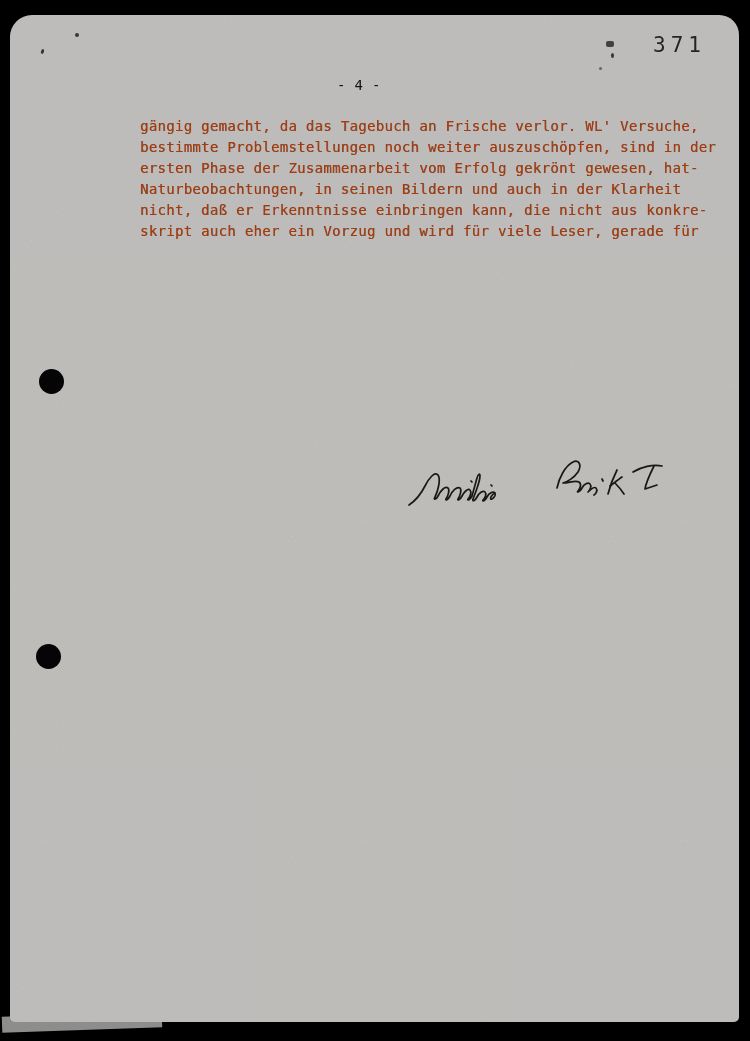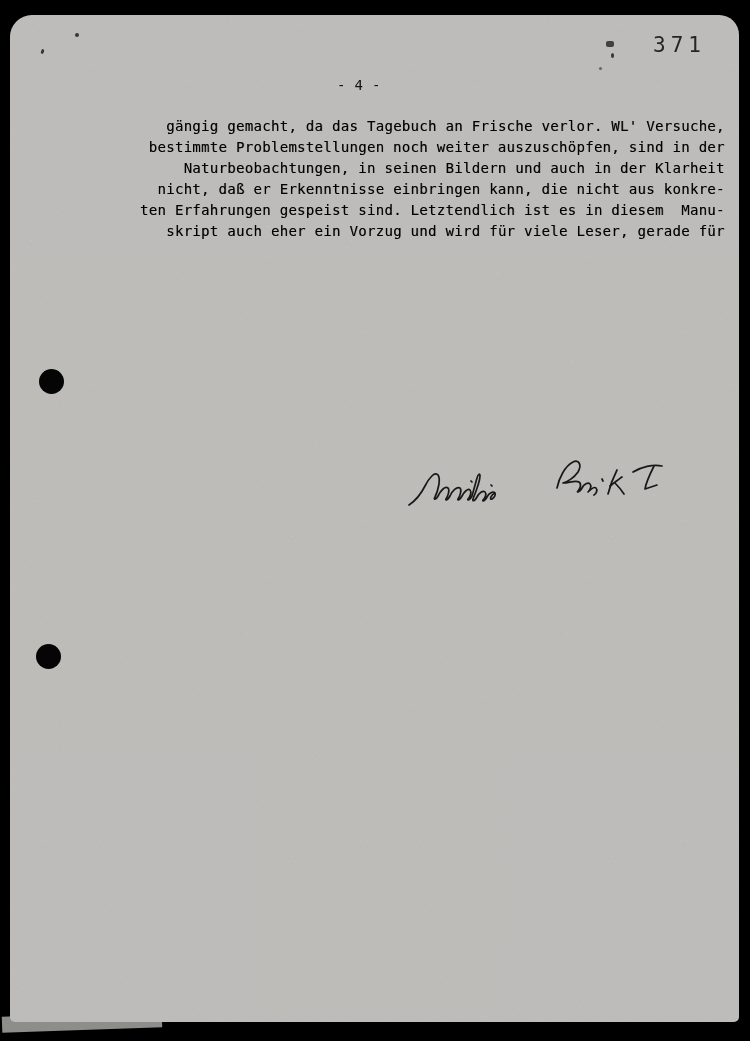--- a/index.html
+++ b/index.html
@@ -53,24 +53,23 @@
     top: 62px;
     font-size: 14px;
     letter-spacing: 0.3px;
     color: #161616;
     white-space: pre;
   }
   .body-text {
     position: absolute;
     left: 130px;
     top: 101px;
-    color: #000000;
+    color: #c2410c;
     font-size: 14px;
     letter-spacing: 0.3px;
-    text-align: right;
   }
   .line {
     height: 21px;
     line-height: 21px;
     white-space: pre;
     text-shadow: 0.4px 0.3px 0 rgba(25,25,25,0.45);
   }
   .signature {
     position: absolute;
     left: 395px;
@@ -114,23 +113,23 @@
 
   <div class="paper">
 
     <div class="stamp">371</div>
 
     <div class="header-num">- 4 -</div>
 
     <div class="body-text">
       <div class="line">gängig gemacht, da das Tagebuch an Frische verlor. WL' Versuche,</div>
       <div class="line">bestimmte Problemstellungen noch weiter auszuschöpfen, sind in der</div>
+      <div class="line">ersten Phase der Zusammenarbeit vom Erfolg gekrönt gewesen, hat-</div>
       <div class="line">Naturbeobachtungen, in seinen Bildern und auch in der Klarheit</div>
       <div class="line">nicht, daß er Erkenntnisse einbringen kann, die nicht aus konkre-</div>
-      <div class="line">ten Erfahrungen gespeist sind. Letztendlich ist es in diesem  Manu-</div>
       <div class="line">skript auch eher ein Vorzug und wird für viele Leser, gerade für</div>
     </div>
 
     <div class="signature" title="Annelie Rachik">
       <svg viewBox="0 0 275 62" width="275" height="62">
         <g fill="none" stroke="#1c1c1c" stroke-width="1.7" stroke-linecap="round" stroke-linejoin="round">
           <path d="M4,57 C10,53 16,46 20,38 C24,30 30,23 33,27 C36,31 33,43 30,49 C28,52 31,52 33,48 C36,42 40,38 43,40 C45,42 43,48 41,51 C40,53 43,52 45,48 C47,43 52,38 55,40 C57,42 55,48 53,51 C52,53 55,52 57,48 C59,44 63,40 65,42 C67,44 65,49 63,51 C62,53 65,52 67,48 L72,30 C73,26 75,25 75,28 C75,33 70,46 68,51 C67,54 70,53 72,49 C74,45 78,42 80,44 C82,46 80,50 78,52 C77,54 80,53 82,49 C84,45 88,43 90,45 C91,47 89,50 87,51 C84,52 86,47 90,45"></path>
           <path d="M66,33 L67,34"></path>
           <path d="M86,37 L87,38"></path>
           <path d="M152,40 C154,30 160,18 168,14 C174,11 177,17 173,24 C169,30 162,34 158,35 C164,35 170,32 174,34 C177,36 175,41 173,43 C171,45 175,44 177,40 C179,36 183,34 185,36 C187,38 185,42 183,44 C185,42 189,38 191,40 C193,42 191,46 189,47"></path>

